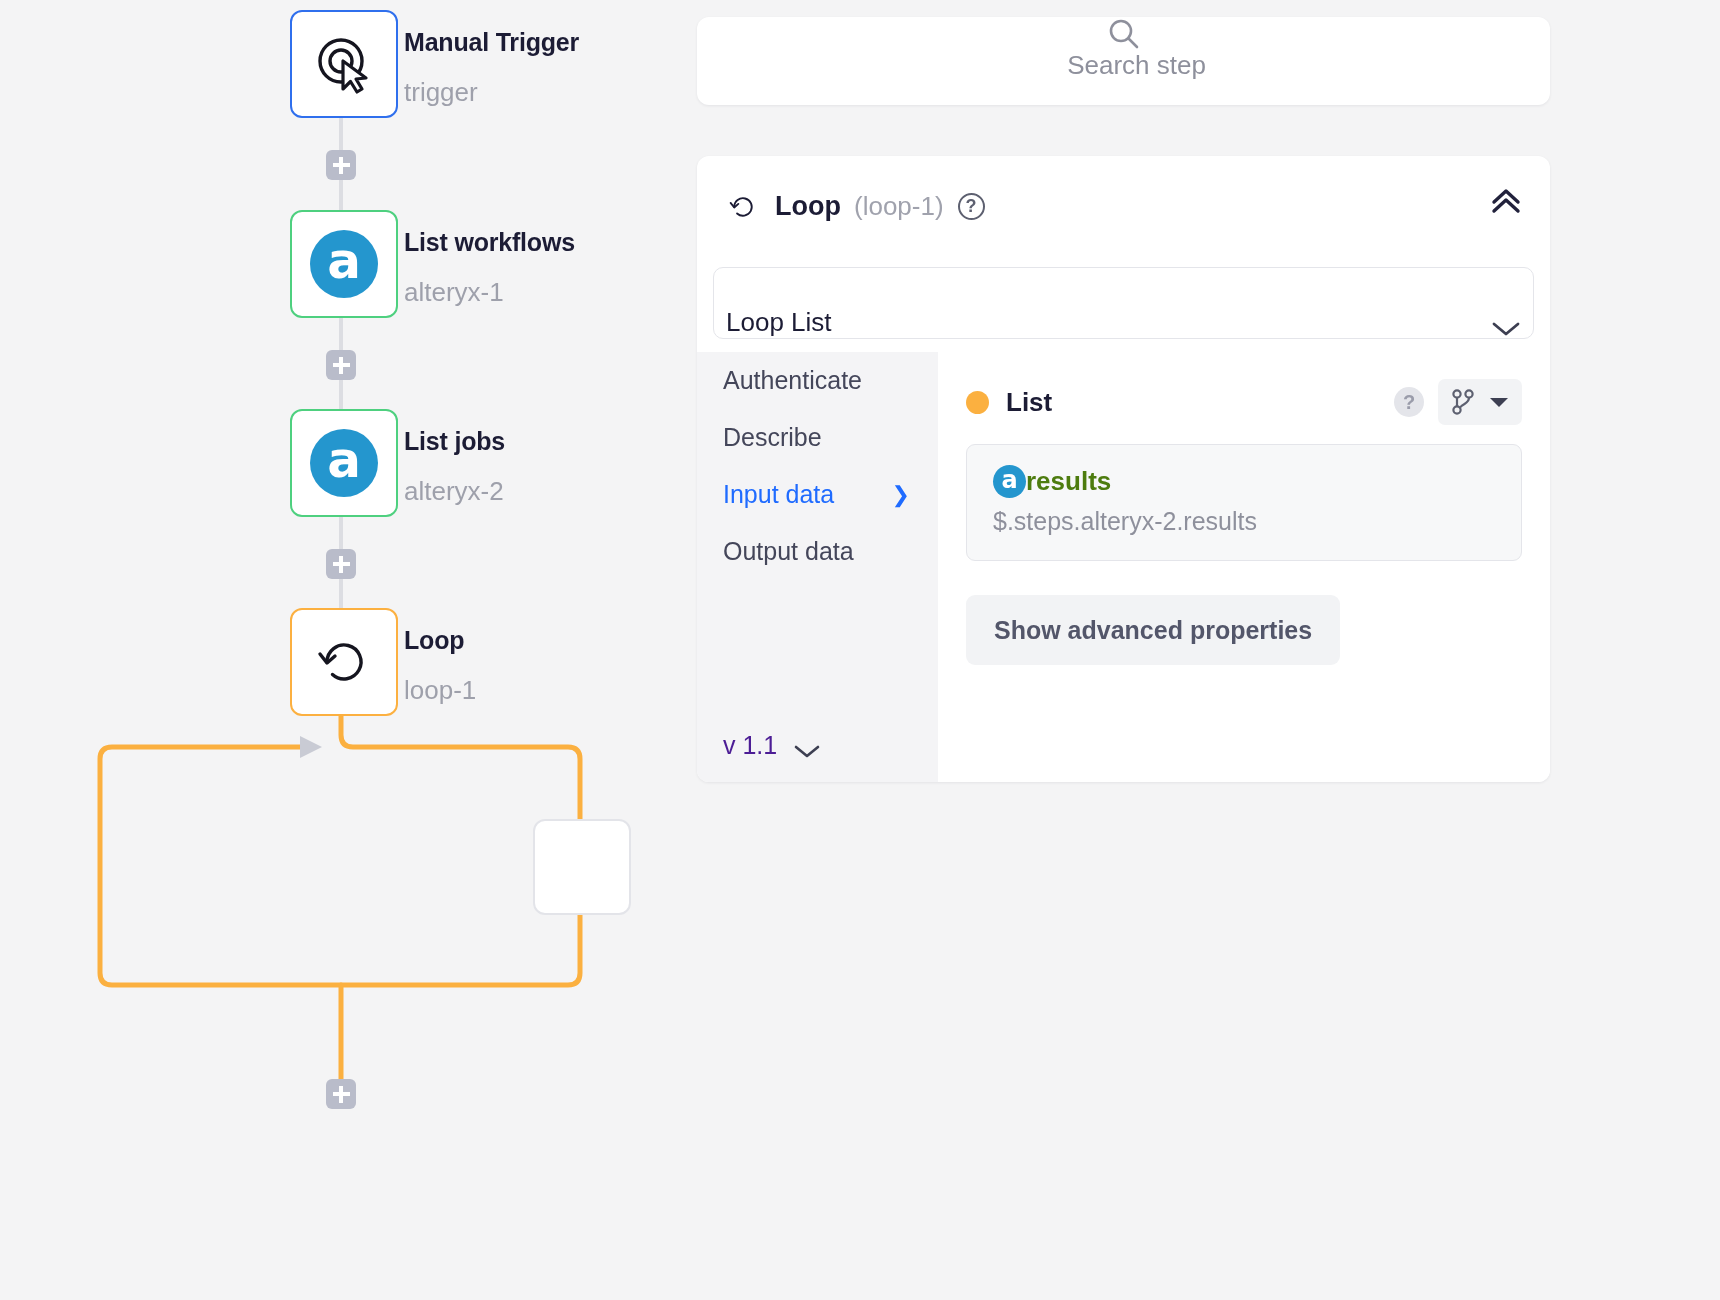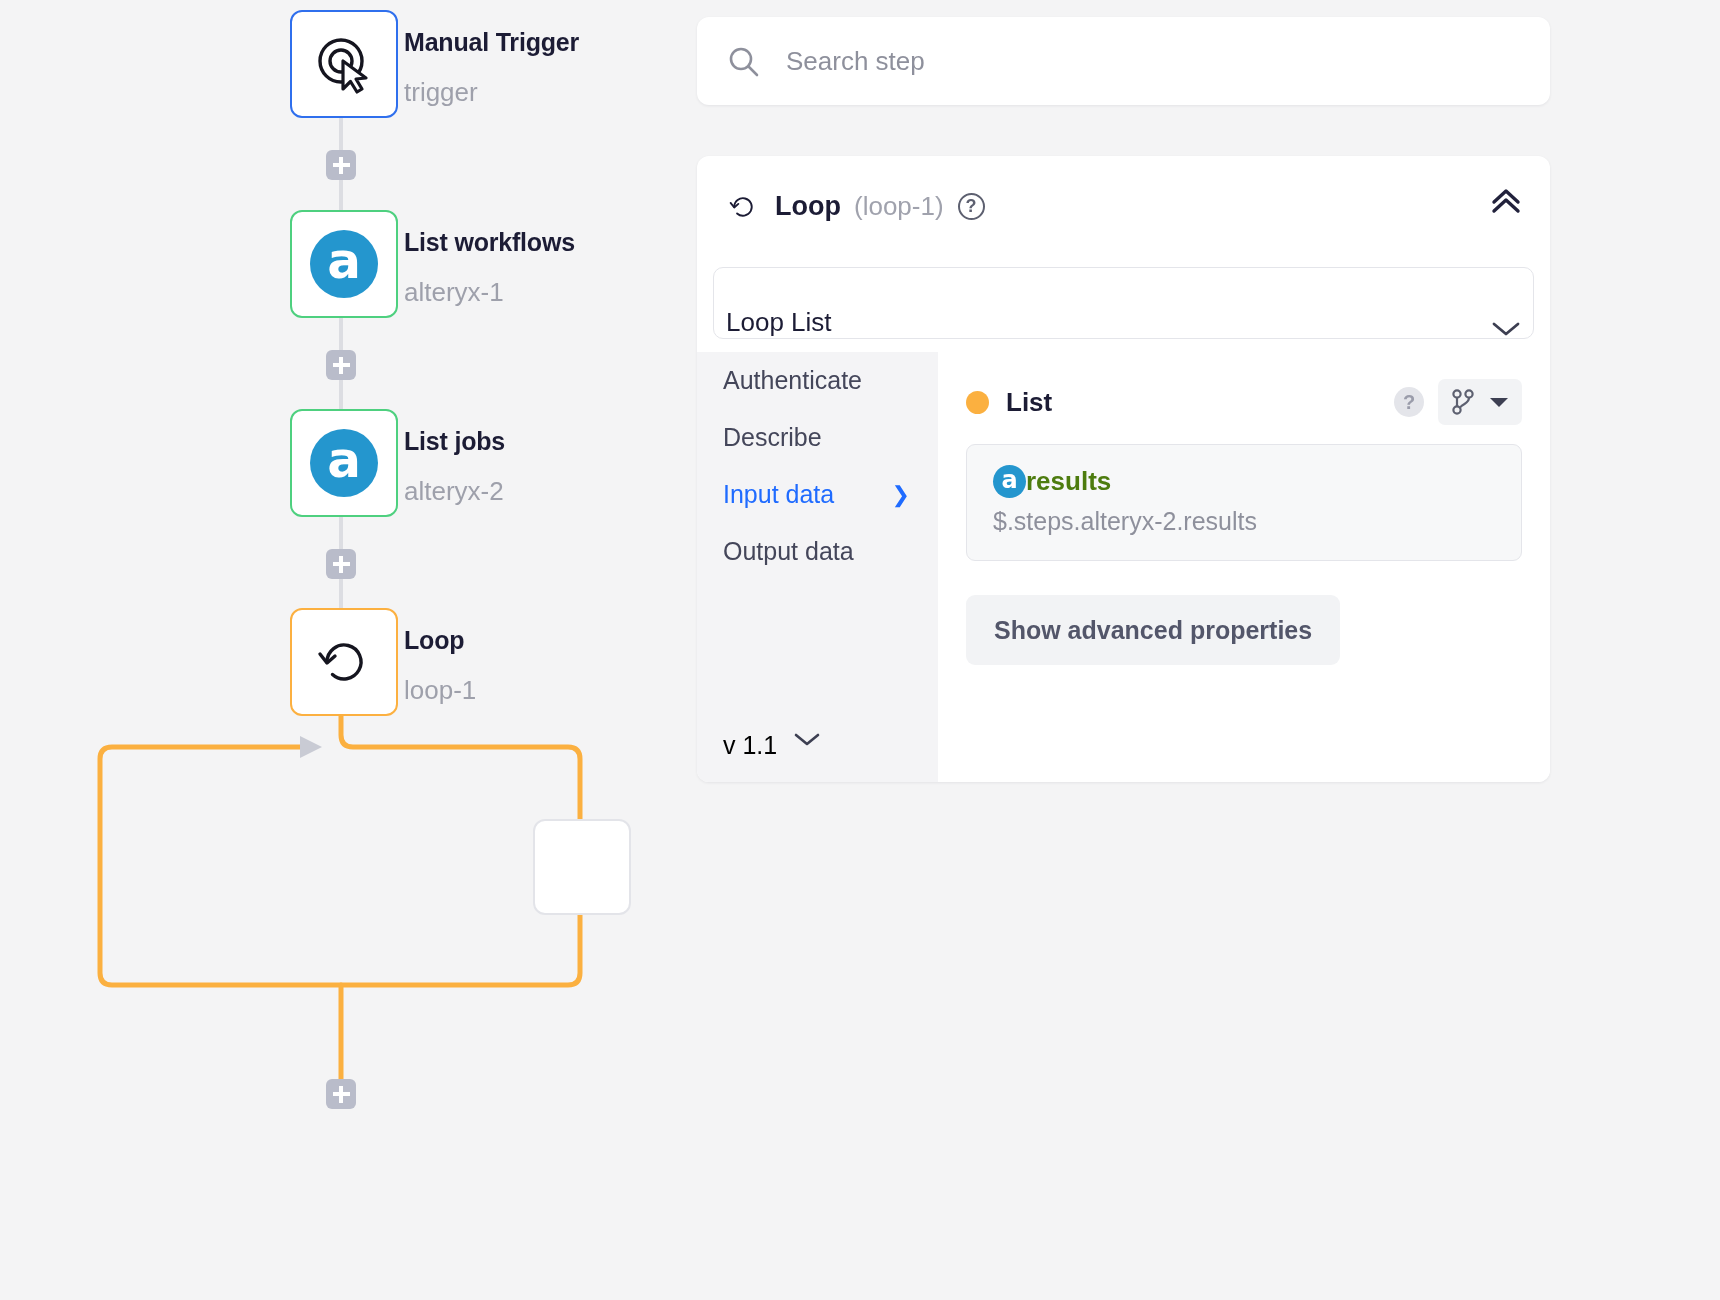--- a/index.html
+++ b/index.html
@@ -39,21 +39,21 @@
               justify-content: center; cursor: pointer; }
   .plus-btn::before, .plus-btn::after { content: ""; position: absolute; background: #fff; }
   .plus-btn::before { width: 17px; height: 4.5px; }
   .plus-btn::after  { width: 4.5px; height: 17px; }
 
   
   #pane { position: absolute; left: 697px; top: 0; width: 1023px; }
 
   .searchbar { position: absolute; left: 0; top: 17px; width: 853px; height: 88px;
                background: #fff; border-radius: 12px; display: flex; align-items: center;
-               padding: 0 30px; box-shadow: 0 1px 3px rgba(20,20,45,.07); }
+               padding: 0 30px; box-shadow: 0 1px 3px rgba(20,20,45,.07); flex-direction: column; }
   .search-ph { font-size: 26px; color: #8e909c; margin-left: 26px; }
 
   .card { position: absolute; left: 0; top: 156px; width: 853px; height: 626px;
           background: #fff; border-radius: 12px; box-shadow: 0 1px 3px rgba(20,20,45,.07);
           overflow: hidden; }
 
   .card-head { position: relative; height: 101px; display: flex; align-items: center;
                padding: 0 30px; }
   .card-title { font-size: 27px; font-weight: 700; color: #1c1c35; margin-left: 16px; }
   .card-id { font-size: 26px; color: #a0a2ad; margin-left: 13px; }
@@ -68,22 +68,22 @@
             display: flex; align-items: flex-end; padding: 0 12px; cursor: pointer; }
   .select-val { font-size: 26px; color: #1c1c35; flex: 1; }
 
   .card-body { position: absolute; left: 0; top: 196px; width: 853px; height: 430px;
                display: flex; }
   .side { width: 241px; background: #f4f4f6; position: relative; }
   .side-item { font-size: 25px; color: #44465a; padding: 0 0 0 26px; height: 57px;
                display: flex; align-items: center; cursor: pointer; position: relative; }
   .side-item.active { color: #1f6bff; font-weight: 400; }
   .side-item .caret { position: absolute; right: 28px; color: #1f6bff; font-size: 22px; }
-  .version { position: absolute; left: 26px; bottom: 22px; display: flex; align-items: flex-start;
-             gap: 16px; font-size: 25px; color: #000000; cursor: pointer; }
+  .version { position: absolute; left: 26px; bottom: 22px; display: flex; align-items: flex-end;
+             gap: 16px; font-size: 25px; color: #4c1d95; cursor: pointer; }
 
   .content { flex: 1; background: #fff; position: relative; padding: 30px 28px; }
   .field-row { display: flex; align-items: center; height: 40px; }
   .dot { width: 23px; height: 23px; border-radius: 50%; background: #fbb040; }
   .field-name { font-size: 26px; font-weight: 700; color: #1c1c35; margin-left: 17px; flex: 1; }
   .q-grey { width: 30px; height: 30px; border-radius: 50%; background: #e4e5ea; color: #9a9caa;
             font-size: 20px; font-weight: 700; display: flex; align-items: center;
             justify-content: center; cursor: pointer; }
   .branch-btn { margin-left: 14px; height: 46px; padding: 0 12px; background: #f2f3f5;
                 border-radius: 7px; display: flex; align-items: center; gap: 12px;

